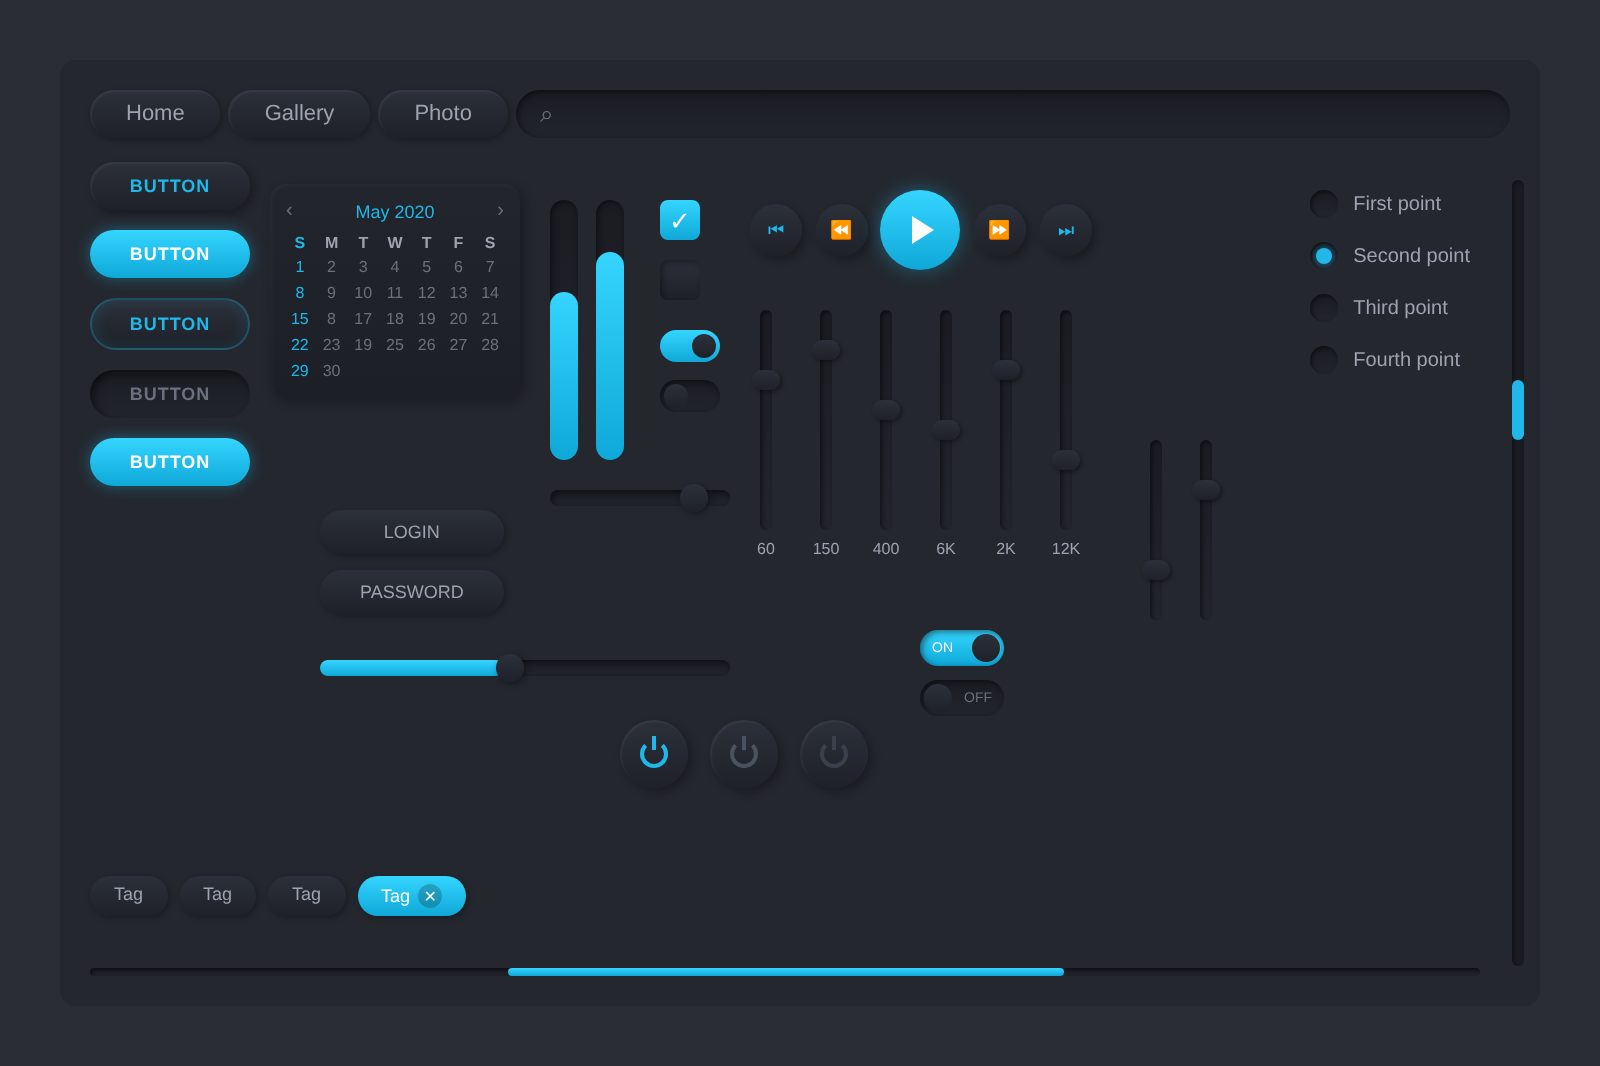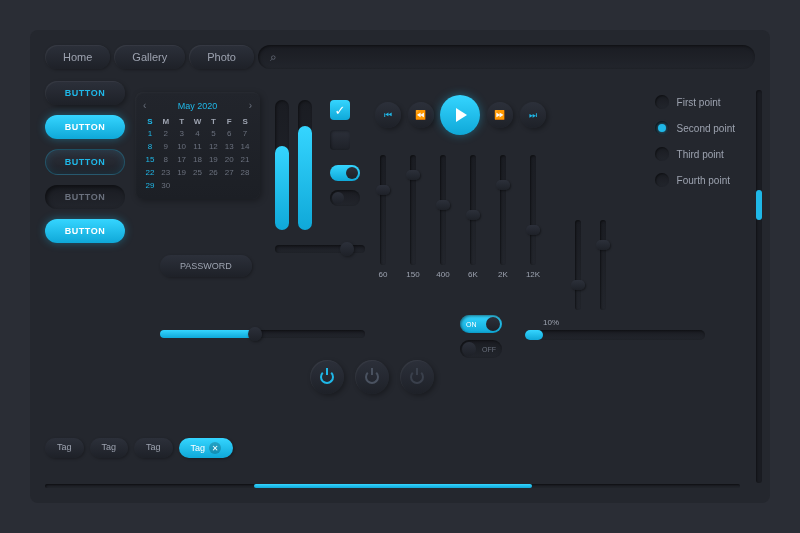--- a/index.html
+++ b/index.html
@@ -136,20 +136,21 @@
         <div class="cal-day">25</div>
         <div class="cal-day">26</div>
         <div class="cal-day">27</div>
         <div class="cal-day">28</div>
     <div class="cal-day sun">29</div>
         <div class="cal-day">30</div>
   </div>
 </div>
 
 <div class="login-btns">
+  <div class="pill-btn">LOGIN</div>
   <div class="pill-btn">PASSWORD</div>
 </div>
 
 <div class="vslider" style="left:245px;top:70px;height:130px">
       <div class="vslider-fill" style="height:65%"></div>
     </div>
 <div class="vslider" style="left:268px;top:70px;height:130px">
       <div class="vslider-fill" style="height:80%"></div>
     </div>
 
@@ -252,24 +253,20 @@
 
 <div class="switch switch-on" style="left:430px;top:285px">
       <span>ON</span>
       <div class="switch-knob" style="right:2px"></div>
     </div>
 <div class="switch switch-off" style="left:430px;top:310px">
       <span>OFF</span>
       <div class="switch-knob" style="left:2px"></div>
     </div>
 
-<div class="progress" style="left:495px;top:300px;width:180px">
-      <div class="progress-fill" style="width:10%"></div>
-      <span class="progress-label" style="left:18px">10%</span>
-    </div>
 
 <div class="tags">
   <div class="tag">Tag</div>
   <div class="tag">Tag</div>
   <div class="tag">Tag</div>
   <div class="tag tag-active">
         <span>Tag</span>
         <span class="tag-x">✕</span>
       </div>
 </div>

